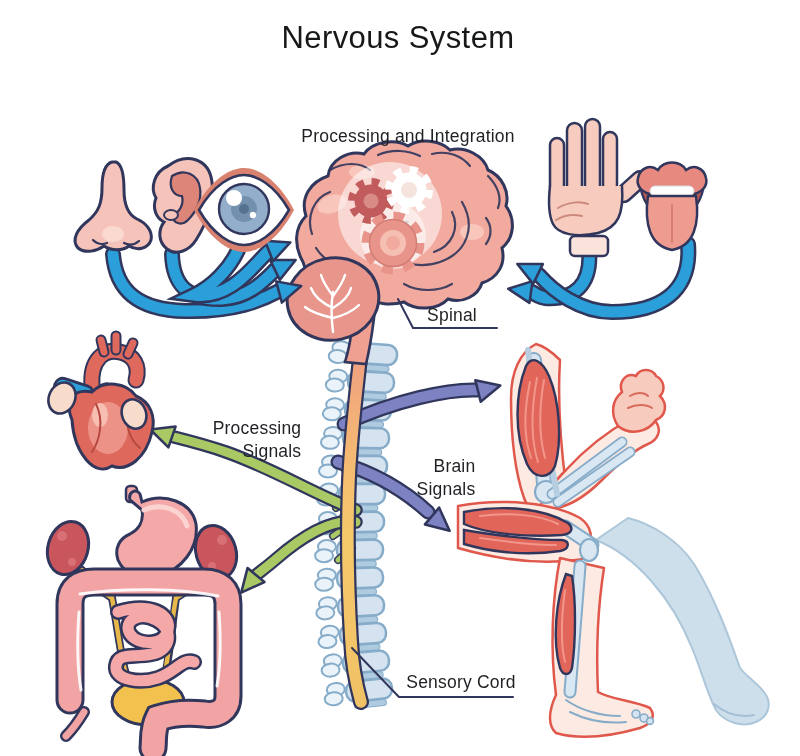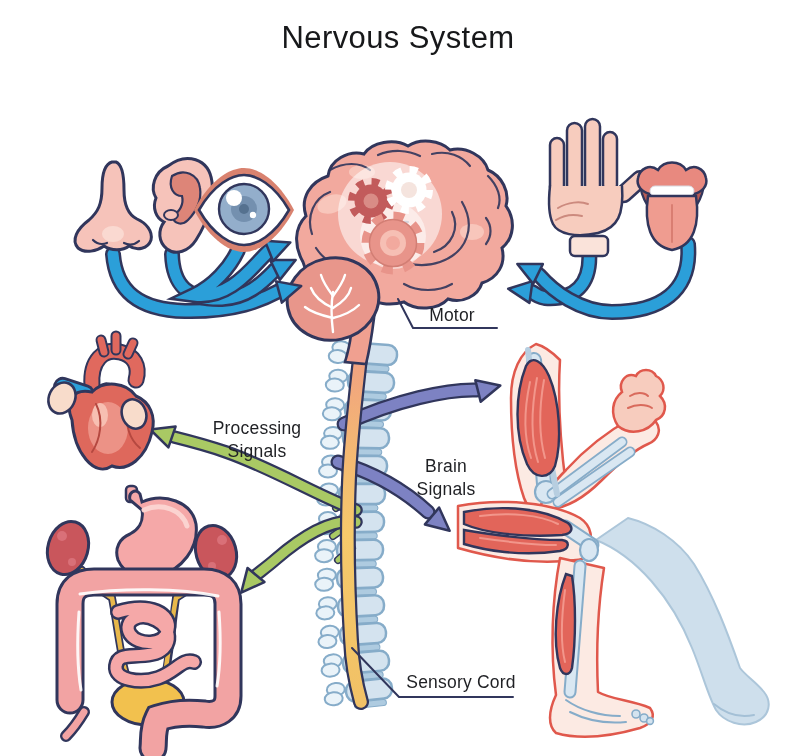--- a/index.html
+++ b/index.html
@@ -6,21 +6,21 @@
     --sensory-arrow:#2B9FD9; --autonomic-arrow:#A9C964; --motor-arrow:#7D82C3;
     --outline:#31365C; --brain-fill:#F2A99E; --spine-fill:#D4E3EF; --spine-stroke:#86ACC9;
     --cord-yellow:#F6C96B; --heart-red:#DE685C; --muscle-red:#E2655A; --organ-pink:#F5A8A8;
     --skin-pink:#F7CCBE; --text:#1F2024;
   }
   html,body{margin:0;padding:0;background:#fff;}
   .canvas{position:relative;width:800px;height:756px;background:#ffffff;overflow:hidden;
           font-family:"Liberation Sans", sans-serif;}
   svg{position:absolute;left:0;top:0;}
   .lbl{position:absolute;transform:translateX(-50%);font-size:17.5px;color:var(--text);
-       letter-spacing:.2px;text-align:center;line-height:1.32;white-space:nowrap;}
+       letter-spacing:.2px;text-align:right;line-height:1.32;white-space:nowrap;}
   .title{font-size:31px;color:#17181A;letter-spacing:.4px;}
   
   .ln{fill:none;stroke:var(--outline);stroke-linecap:round;stroke-linejoin:round;}
   .skin{fill:#F6C3BA;stroke:var(--outline);stroke-width:3;}
   .skin2{fill:var(--skin-pink);stroke:var(--outline);stroke-width:2.5;}
   .bone{fill:#D9E7F2;stroke:var(--spine-stroke);stroke-width:2.2;}
   .boneln{fill:none;stroke:var(--spine-stroke);stroke-width:2;stroke-linecap:round;}
   .muscle{fill:var(--muscle-red);stroke:var(--outline);stroke-width:2.4;}
   .stria{fill:none;stroke:#F2968B;stroke-width:2;stroke-linecap:round;}
   .redln{fill:#FCEAE3;stroke:#E0584C;stroke-width:2.5;stroke-linejoin:round;}
@@ -376,21 +376,22 @@
     <circle cx="636" cy="714" r="4" fill="#D4E3EF" stroke="var(--spine-stroke)" stroke-width="1.6"></circle>
     <circle cx="644" cy="718" r="4" fill="#D4E3EF" stroke="var(--spine-stroke)" stroke-width="1.6"></circle>
     <circle cx="650" cy="721" r="3.4" fill="#D4E3EF" stroke="var(--spine-stroke)" stroke-width="1.6"></circle>
   </g>
 
   <polyline points="398,299 413,328 497,328" class="ln" stroke-width="2"></polyline>
   <polyline points="352,648 399,697 513,697" class="ln" stroke-width="2"></polyline>
 </svg>
 
 <div class="lbl title" style="left:398px;top:18px">Nervous System</div>
-<div class="lbl" style="left:452px;top:304px">Motor</div>
+<div class="lbl" style="left:408px;top:125px">Processing and Integration</div>
+<div class="lbl" style="left:452px;top:304px">Spinal</div>
 <div class="lbl" style="left:257px;top:417px">
   <span>Processing</span><br>
   <span>Signals</span>
 </div>
 <div class="lbl" style="left:446px;top:455px">
   <span>Brain</span><br>
   <span>Signals</span>
 </div>
 <div class="lbl" style="left:461px;top:671px">Sensory Cord</div>
 

